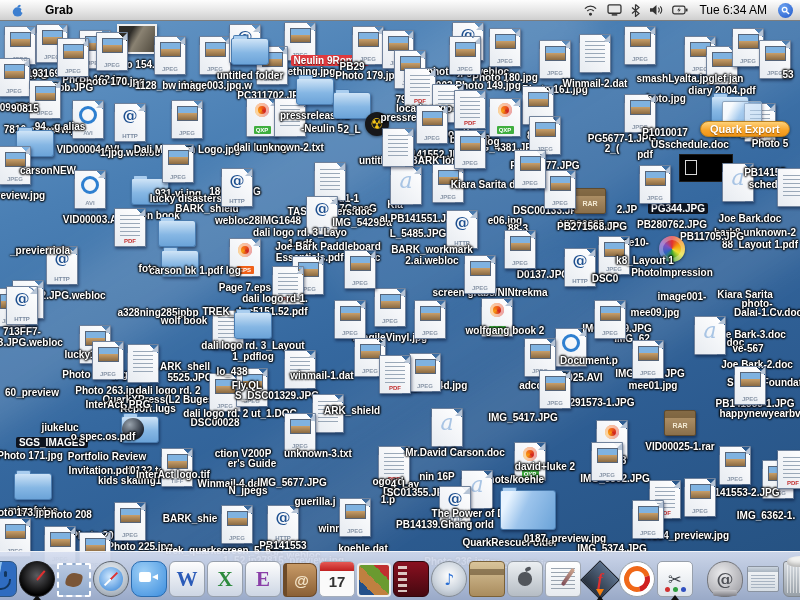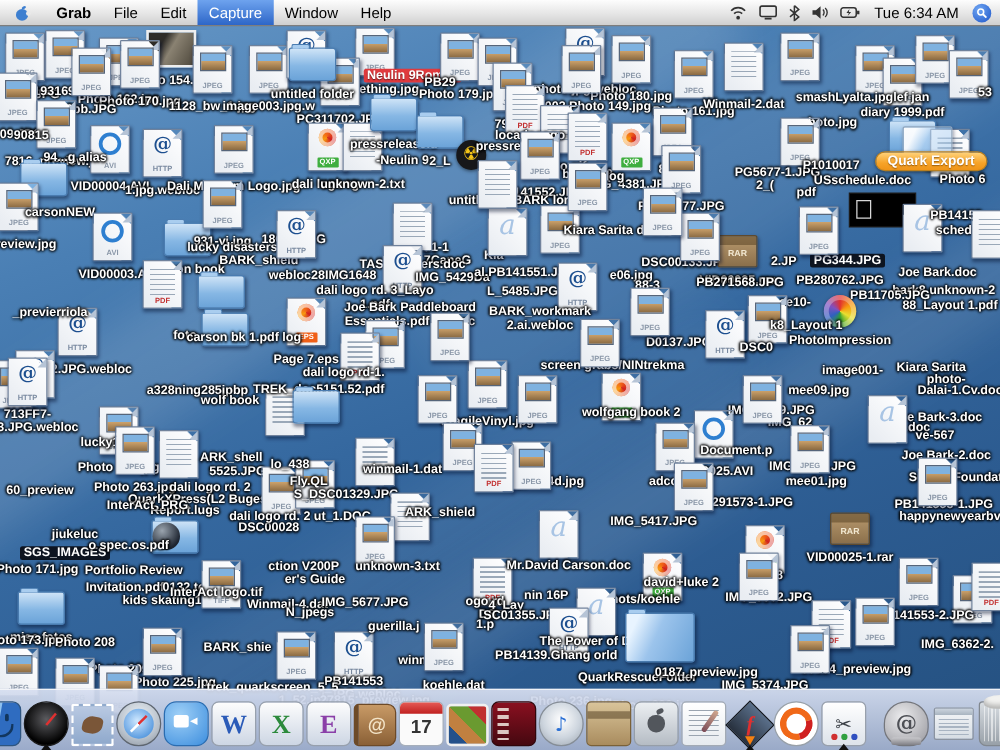--- a/index.html
+++ b/index.html
@@ -276,21 +276,21 @@
           <span class="thumb"></span>
           <span class="badge">JPEG</span>
         </div><span class="lbl">Dali Museum Logo.jpg</span></div>
       <div class="icon-wrap" style="left: 202px; top: 98px;"><div class="pg">
           <span class="swirl"></span>
           <span class="badge qxpb">QXP</span>
         </div><span class="lbl">dali logo rg-</span></div>
       <div class="icon-wrap" style="left: 230px; top: 98px;"><div class="pg">
           <span class="lines"></span>
         </div><span class="lbl">unknown-2.txt</span></div>
-      <div class="icon-wrap" style="left: 262px; top: 118px;"><span class="lbl">-Neulin 9</span></div>
+      <div class="icon-wrap" style="left: 262px; top: 118px;"><span class="lbl">-Neulin 5</span></div>
       <div class="icon-wrap" style="left: 255px; top: 78px;"><div class="folder"></div><span class="lbl">pressrelease.d</span></div>
       <div class="icon-wrap" style="left: 292px; top: 92px;"><div class="folder"></div><span class="lbl">2_L</span></div>
       <div class="icon-wrap" style="left: 317px; top: 112px;">
         <div class="rad">☢</div>
       </div>
       <div class="icon-wrap" style="left: 322px; top: 150px;"><span class="lbl">untitled C</span></div>
       <div class="icon-wrap" style="left: 350px; top: 50px;"><div class="pg">
           <span class="thumb"></span>
           <span class="badge">JPEG</span>
         </div><span class="lbl">79.jpg</span></div>
@@ -337,21 +337,21 @@
           <span class="badge">JPEG</span>
         </div>
       </div>
       <div class="icon-wrap" style="left: 715px; top: 40px;">
         <div class="pg">
           <span class="thumb"></span>
           <span class="badge">JPEG</span>
         </div>
       </div>
       <div class="icon-wrap" style="left: 630px; top: 68px;"><span class="lbl">smashLyalta.jpglef jan</span></div>
-      <div class="icon-wrap" style="left: 662px; top: 80px;"><span class="lbl">diary 1999.pdf</span></div>
+      <div class="icon-wrap" style="left: 662px; top: 80px;"><span class="lbl">diary 2004.pdf</span></div>
       <div class="icon-wrap" style="left: 603px; top: 88px;"><span class="lbl">photo.jpg</span></div>
       <div class="icon-wrap" style="left: 728px; top: 64px;"><span class="lbl">53</span></div>
       <div class="icon-wrap" style="left: 670px; top: 96px;">
         <div class="folder"></div>
       </div>
       <div class="icon-wrap" style="left: 700px; top: 103px;">
         <div class="pg">
           <span class="lines"></span>
           <span class="badge pdfb">PDF</span>
         </div>
@@ -391,21 +391,21 @@
           <span class="thumb"></span>
           <span class="badge">JPEG</span>
         </div>
       </div>
       <div class="icon-wrap" style="left: 562px; top: 128px;"><span class="lbl">PG5677-1.JPG</span></div>
       <div class="icon-wrap" style="left: 552px; top: 138px;"><span class="lbl">2_(</span></div>
       <div class="icon-wrap" style="left: 605px; top: 122px;"><span class="lbl">P1010017</span></div>
       <div class="icon-wrap" style="left: 630px; top: 134px;"><span class="lbl">USschedule.doc</span></div>
       <div class="icon-wrap" style="left: 585px; top: 144px;"><span class="lbl">pdf</span></div>
       <div class="icon-wrap" style="left: 688px; top: 122px;"><span class="lbl">BARK_workma</span></div>
-      <div class="icon-wrap" style="left: 710px; top: 133px;"><span class="lbl">Photo 6</span></div>
+      <div class="icon-wrap" style="left: 710px; top: 133px;"><span class="lbl">Photo 5</span></div>
       <div class="icon-wrap" style="left: 682px; top: 101px;">
         <div class="glass"></div>
       </div>
       <div class="icon-wrap" style="left: 646px; top: 155px;">
         <div class="blackbox"></div>
       </div>
       <div class="icon-wrap" style="left: 678px; top: 163px;">
         <div class="pg">
           <span class="aglyph">a</span>
         </div>
@@ -563,21 +563,21 @@
           <span class="badge httpb">HTTP</span>
         </div><span class="lbl">713FF7-0013.JPG.webloc</span></div>
       <div class="icon-wrap" style="left: 98px; top: 302px;"><span class="lbl">a328ning285jpbp</span></div>
       <div class="icon-wrap" style="left: 124px; top: 310px;"><span class="lbl">wolf book</span></div>
       <div class="icon-wrap" style="left: 168px; top: 310px;">
         <div class="pg">
           <span class="lines"></span>
         </div>
       </div>
       <div class="icon-wrap" style="left: 195px; top: 301px;"><span class="lbl">TREK_doc5151.52.pdf</span></div>
-      <div class="icon-wrap" style="left: 193px; top: 312px;"><div class="folder"></div></div>
+      <div class="icon-wrap" style="left: 193px; top: 312px;"><div class="folder"></div><span class="lbl">dali logo rd. 3_Layout 1_pdflog</span></div>
       <div class="icon-wrap" style="left: 35px; top: 325px;"><div class="pg">
           <span class="thumb"></span>
           <span class="badge">JPEG</span>
         </div><span class="lbl">Photo 193.jpg</span></div>
       <div class="icon-wrap" style="left: 20px; top: 344px;"><span class="lbl">lucky1</span></div>
       <div class="icon-wrap" style="left: 83px; top: 344px;">
         <div class="pg">
           <span class="lines"></span>
         </div>
       </div>
@@ -840,21 +840,21 @@
           <span class="badge">JPEG</span>
         </div>
       </div>
       <div class="icon-wrap" style="left: 718px; top: 460px;">
         <div class="pg">
           <span class="thumb"></span>
           <span class="badge">JPEG</span>
         </div>
       </div>
       <div class="icon-wrap" style="left: 680px; top: 482px;"><span class="lbl">PB141553-2.JPG</span></div>
-      <div class="icon-wrap" style="left: 706px; top: 505px;"><span class="lbl">IMG_6362-2.</span></div>
+      <div class="icon-wrap" style="left: 706px; top: 505px;"><span class="lbl">IMG_6362-1.</span></div>
       <div class="icon-wrap" style="left: 397px; top: 551px;"><span class="lbl">Photo 236.jpg</span></div>
       <div class="icon-wrap" style="left: 463px; top: 554px;"><span class="lbl">Photo 230.jpg</span></div>
       <div class="icon-wrap" style="left: 547px; top: 442px;">
         <div class="pg">
           <span class="thumb"></span>
           <span class="badge">JPEG</span>
         </div>
       </div>
       <div class="icon-wrap" style="left: 733px; top: 450px;">
         <div class="pg">
@@ -963,27 +963,20 @@
 
 <div id="menubar">
   <span class="apple">
     <svg width="14" height="15" viewBox="0 0 20 20">
       <ellipse cx="9.5" cy="12" rx="7" ry="6.6" fill="#3d7fd0"></ellipse>
       <ellipse cx="11.5" cy="3.8" rx="2.6" ry="1.5" fill="#3d7fd0" transform="rotate(-30 11.5 3.8)"></ellipse>
       <circle cx="16.8" cy="10.5" r="2.8" fill="#e9e9e9"></circle>
     </svg>
   </span>
   <span class="menu-item appname">Grab</span>
-  <span id="menus" style="display:flex;align-items:stretch;">
-      <span class="menu-item">File</span>
-      <span class="menu-item">Edit</span>
-      <span class="menu-item active">Capture</span>
-      <span class="menu-item">Window</span>
-      <span class="menu-item">Help</span>
-    </span>
   <span id="status">
     <span>
       <svg width="15" height="12" viewBox="0 0 16 13">
           <g fill="none" stroke="#333" stroke-width="1.5">
         <path d="M2 5 A8 8 0 0 1 14 5"></path>
             <path d="M4.5 7.5 A5 5 0 0 1 11.5 7.5"></path>
           </g>
         <circle cx="8" cy="11" r="1.6" fill="#333"></circle>
         </svg>
     </span>

